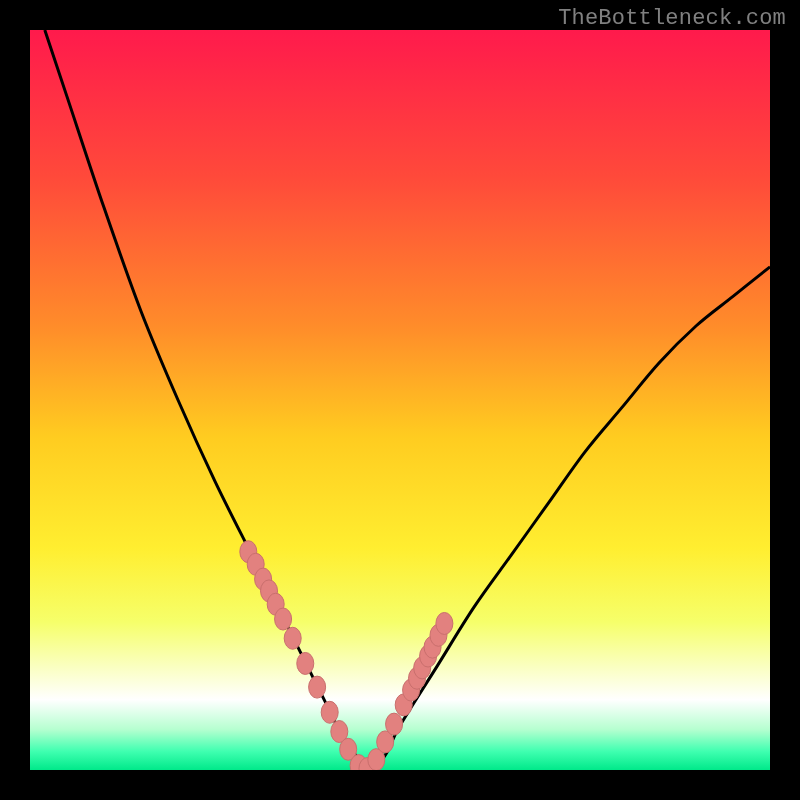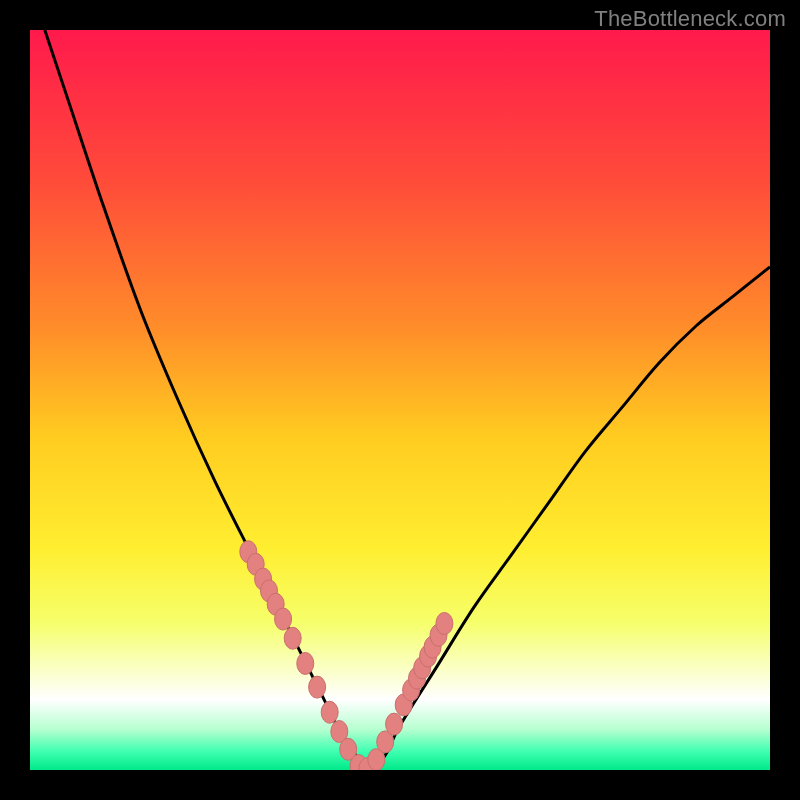--- a/index.html
+++ b/index.html
@@ -22,21 +22,21 @@
     position: absolute;
     top: 30px;
     left: 30px;
     width: 740px;
     height: 740px;
   }
   .watermark {
     position: absolute;
     top: 6px;
     right: 14px;
-    font-family: Liberation Sans, sans-serif;
+    font-family: Liberation Mono, monospace;
     font-size: 22px;
     color: #808080;
     letter-spacing: 0.2px;
   }
   svg { display: block; }
 </style>
 </head>
 <body>
 
 <div class="frame">

